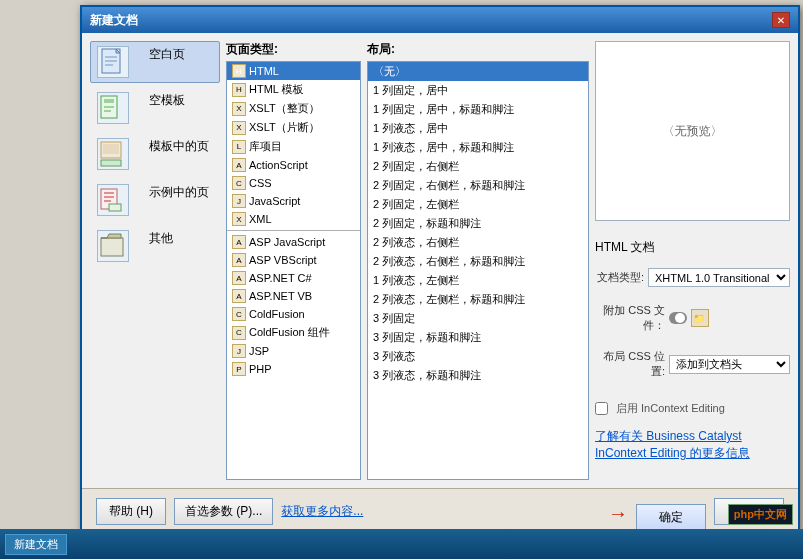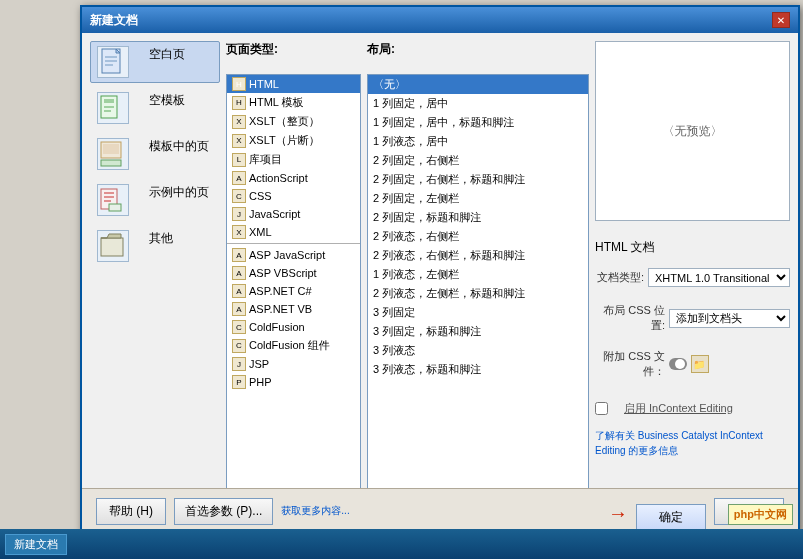--- a/index.html
+++ b/index.html
@@ -84,21 +84,21 @@
     }
     .left-item-label {
       font-size: 12px;
     }
     .page-type-column {
       width: 135px;
     }
     .column-header {
       font-size: 12px;
       font-weight: bold;
-      margin-bottom: 16px;
+      margin-bottom: 3px;
       color: #000;
     }
     .list-box {
       border: 1px solid #7a9cc0;
       background: white;
       height: 100%;
       overflow-y: auto;
     }
     .list-item {
       padding: 2px 5px;
@@ -200,29 +200,29 @@
       border: 1px solid #c0a860;
       cursor: pointer;
       font-size: 10px;
       display: flex;
       align-items: center;
       justify-content: center;
     }
     .checkbox-row {
       display: flex;
       align-items: center;
-      gap: 16px;
+      gap: 8px;
       font-size: 11px;
       color: #555;
-      text-decoration: underline;
     }
     .link-text {
       color: #0055cc;
-      cursor: pointer;
-      font-size: 10px;
+      text-decoration: underline;
+      cursor: pointer;
+      font-size: 12px;
       line-height: 1.4;
     }
     
     .bottom-bar {
       position: absolute;
       bottom: 0;
       left: 0;
       right: 0;
       height: 45px;
       background: #e8e4dc;
@@ -248,21 +248,21 @@
     .spacer { flex: 1; }
     .arrow-icon {
       font-size: 20px;
       color: #cc2200;
     }
     
     .watermark {
       position: absolute;
       bottom: 8px;
       right: 5px;
-      background: #fef9c3;
+      background: #0f172a;
       border: 1px solid #70a070;
       padding: 2px 5px;
       font-size: 11px;
       color: #cc6600;
       font-weight: bold;
     }
     .separator {
       border: none;
       border-top: 1px solid #b0b0b0;
       margin: 2px 0;
@@ -421,20 +421,23 @@
         <div class="list-item">
             <span>1 列固定，居中</span>
           </div>
         <div class="list-item">
             <span>1 列固定，居中，标题和脚注</span>
           </div>
         <div class="list-item">
             <span>1 列液态，居中</span>
           </div>
         <div class="list-item">
+            <span>1 列液态，居中，标题和脚注</span>
+          </div>
+        <div class="list-item">
             <span>2 列固定，右侧栏</span>
           </div>
         <div class="list-item">
             <span>2 列固定，右侧栏，标题和脚注</span>
           </div>
         <div class="list-item">
             <span>2 列固定，左侧栏</span>
           </div>
         <div class="list-item">
             <span>2 列固定，标题和脚注</span>
@@ -476,29 +479,29 @@
         <div class="setting-row">
           <span class="setting-label">文档类型:</span>
           <select class="setting-select">
             <option>XHTML 1.0 Transitional</option>
             <option>XHTML 1.0 Strict</option>
             <option>HTML 5</option>
             <option>HTML 4.01</option>
           </select>
         </div>
         <div class="setting-row">
+          <span class="setting-label">附加 CSS 文件：</span>
+          <div class="toggle-btn"></div>
+          <div class="folder-btn">📁</div>
+        </div>
+        <div class="setting-row">
           <span class="setting-label">布局 CSS 位置:</span>
           <select class="setting-select">
             <option>添加到文档头</option>
           </select>
-        </div>
-        <div class="setting-row">
-          <span class="setting-label">附加 CSS 文件：</span>
-          <div class="toggle-btn"></div>
-          <div class="folder-btn">📁</div>
         </div>
       </div>
 
       <div style="height: 10px;"></div>
 
       <div class="checkbox-row">
         <input type="checkbox" style="">
         <span>启用 InContext Editing</span>
       </div>
 

